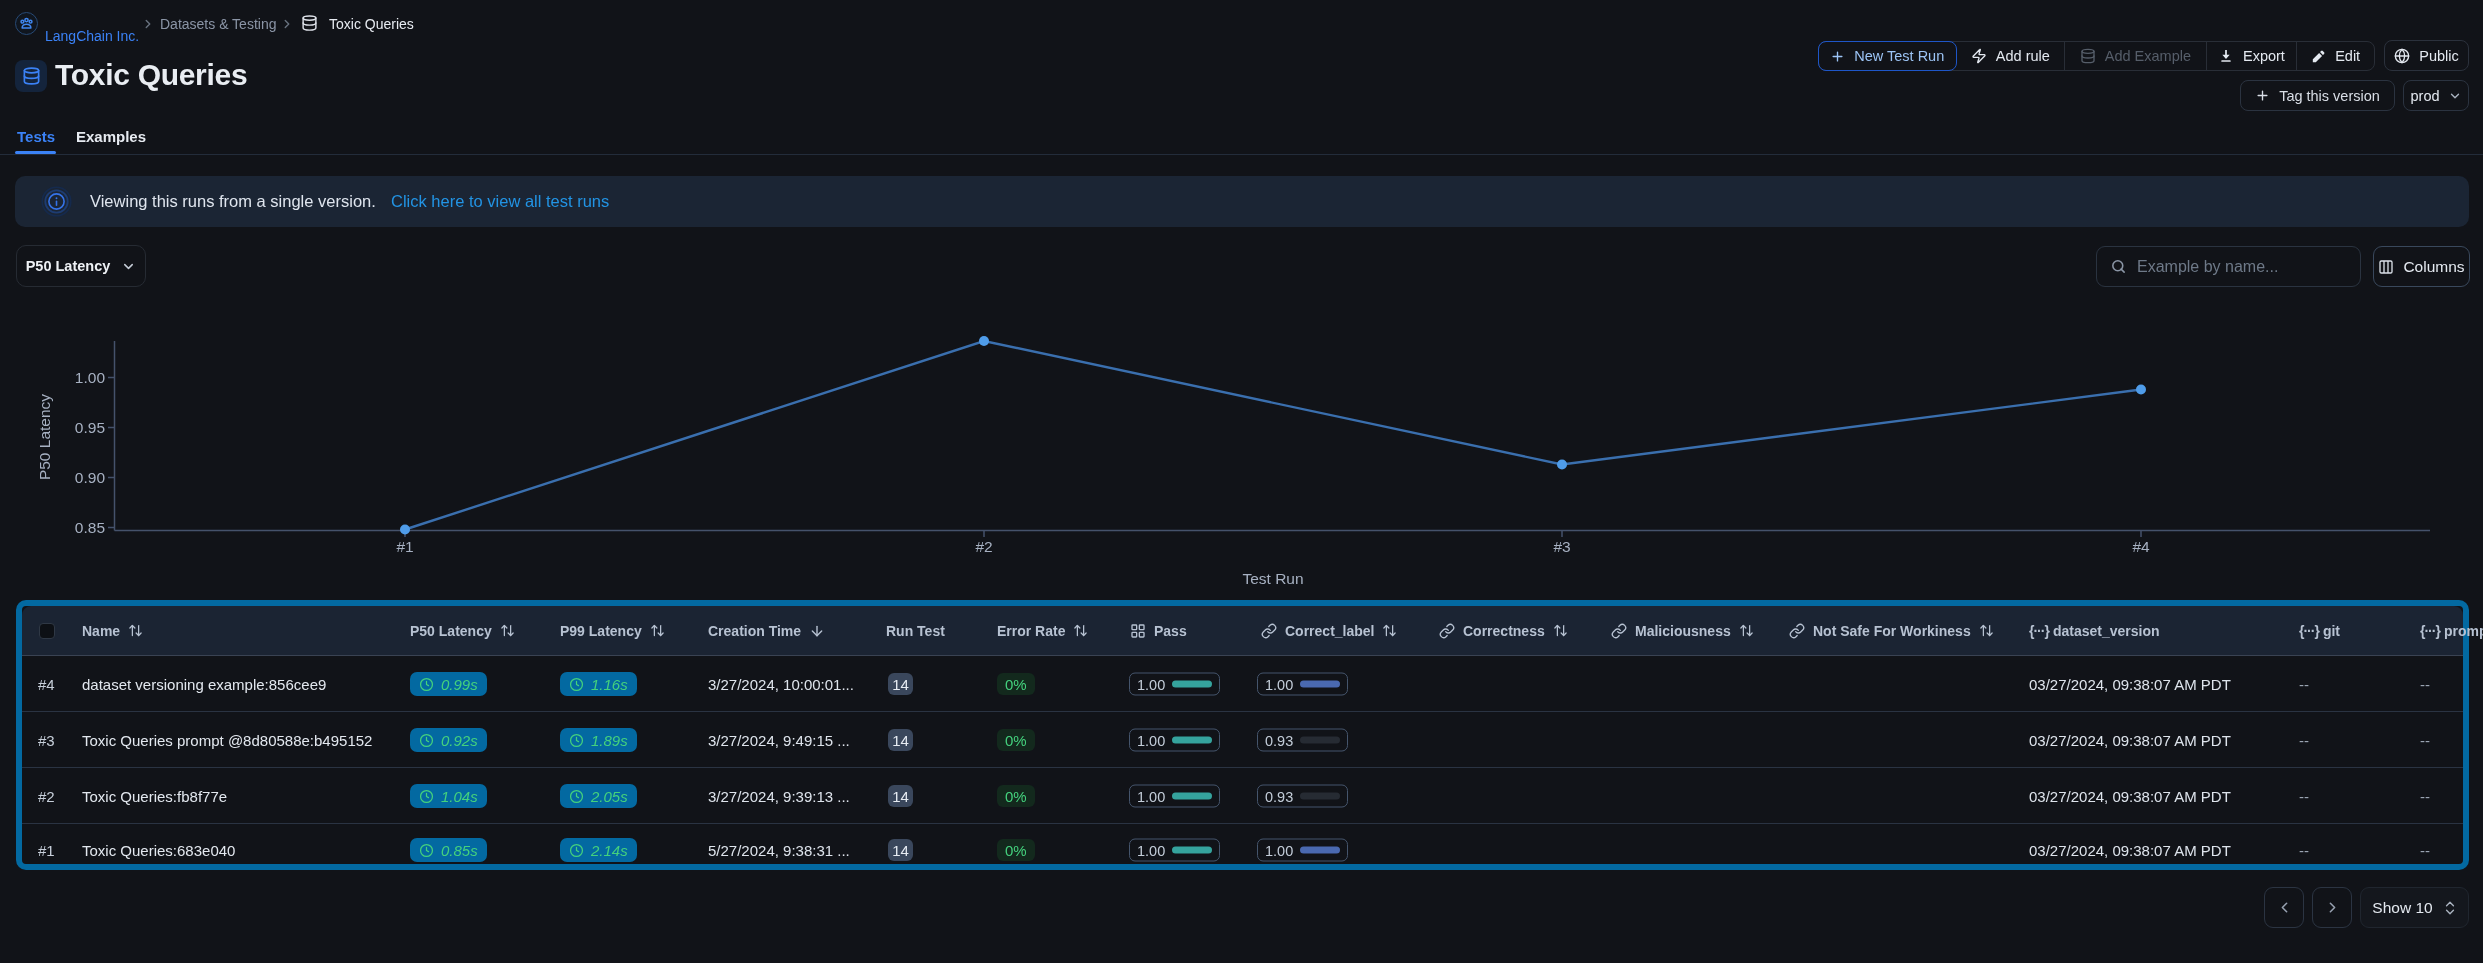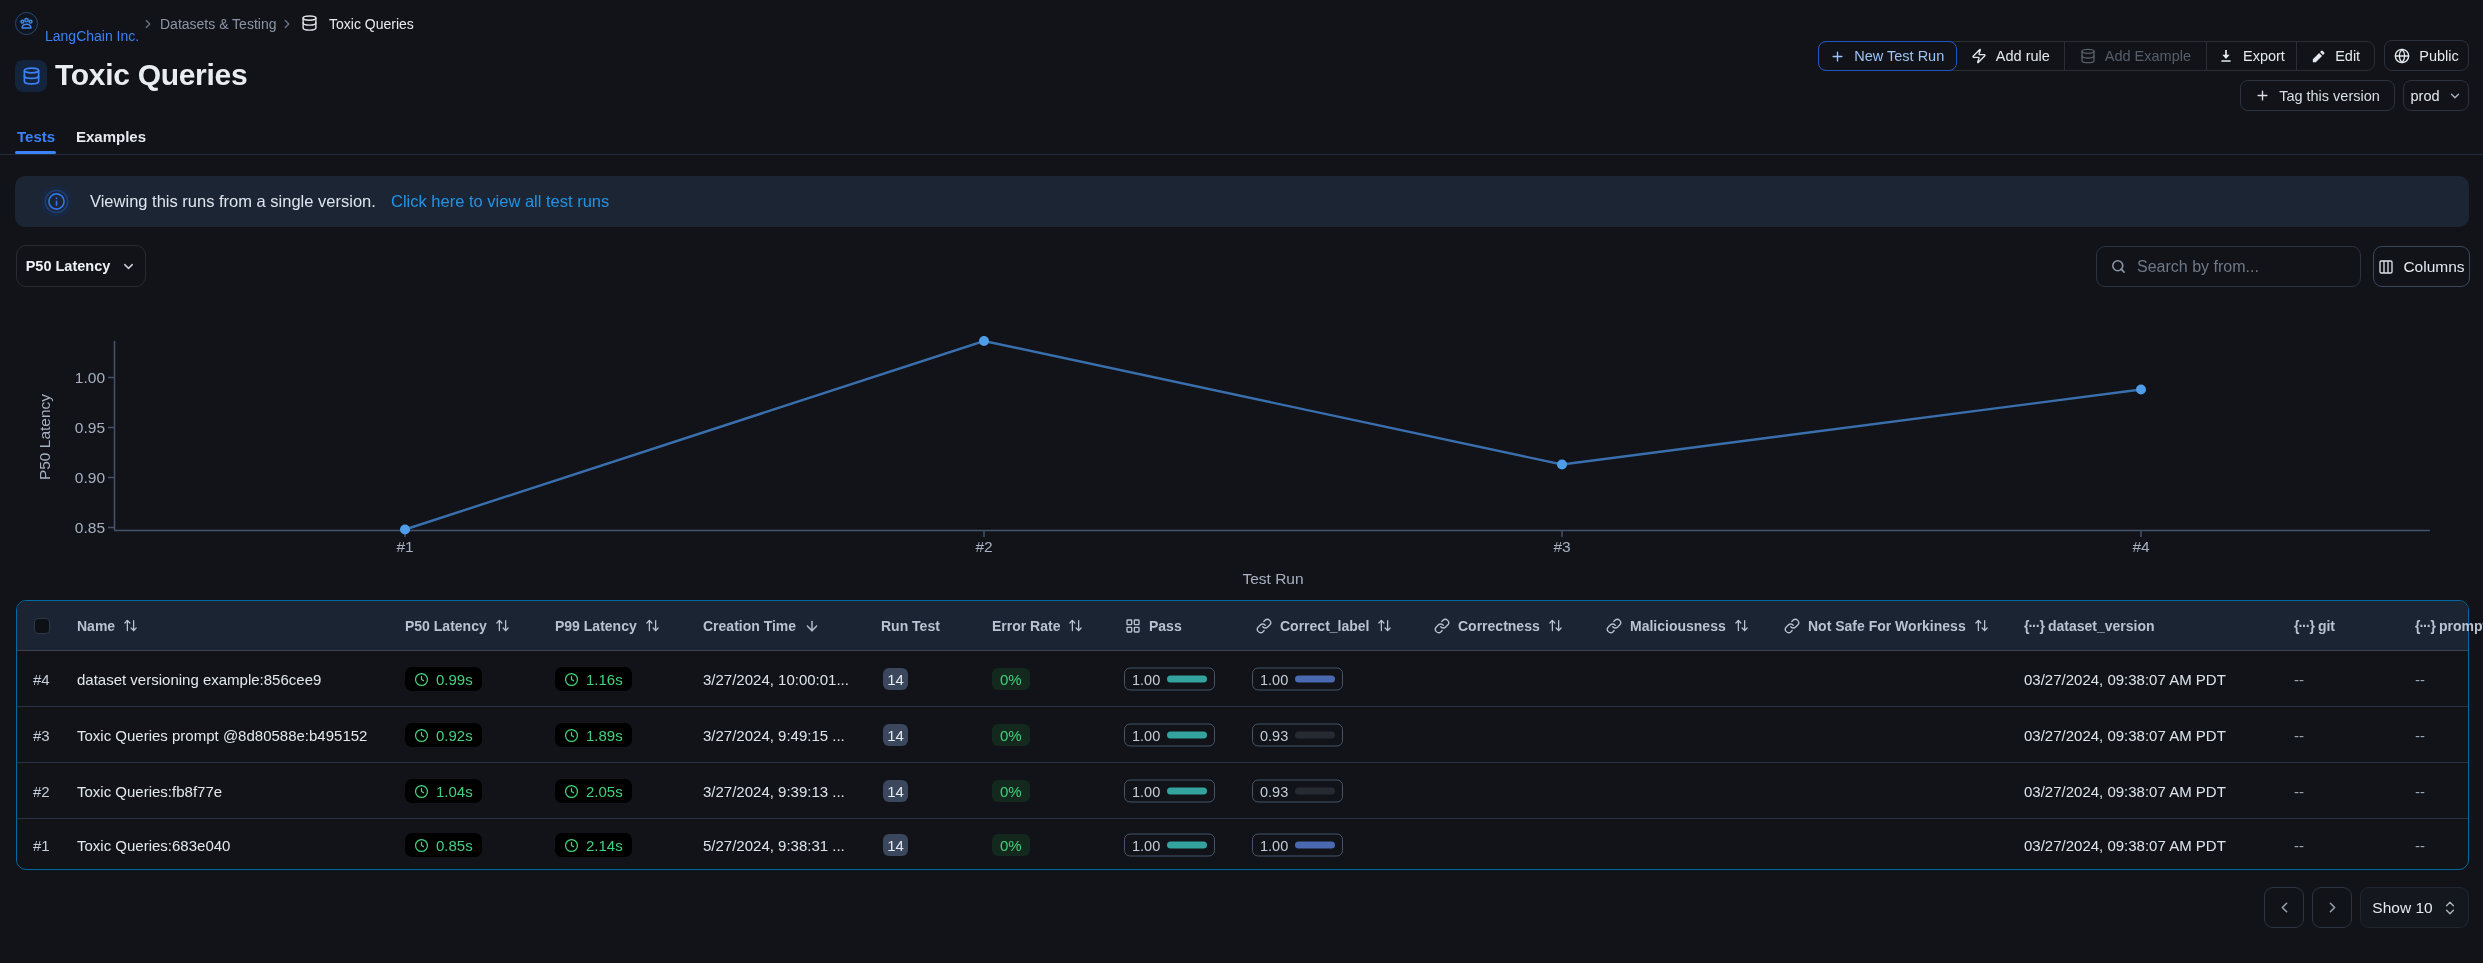--- a/index.html
+++ b/index.html
@@ -4,22 +4,22 @@
 <style>
 * { margin:0; padding:0; box-sizing:border-box; }
 html,body { width:2483px; height:963px; background:#111318; overflow:hidden;
   font-family:"Liberation Sans", sans-serif; color:#e7ebf1; }
 .abs { position:absolute; }
 svg { display:block; }
 .ico { flex:0 0 auto; }
 .btn { display:flex; align-items:center; justify-content:center; gap:9px;
   font-size:14.5px; color:#e4e9f0; }
 .chip-clock { display:inline-flex; align-items:center; gap:7px; height:24px;
-  padding:0 9px; border-radius:7px; background:#000000; color:#44d17d;
-  font-size:15px; }
+  padding:0 9px; border-radius:7px; background:#0369a1; color:#44d17d;
+  font-size:15px;font-style:italic; }
 .chip-pct { display:inline-flex; align-items:center; justify-content:center; height:22px;
   padding:0 8px; border-radius:6px; background:#13291d; color:#44d17d; font-size:15px; }
 .chip-cnt { display:inline-flex; align-items:center; justify-content:center; height:22px;
   min-width:25px; border-radius:6px; background:#3a475c; color:#e6ebf2; font-size:15px; }
 .chip-bar { display:inline-flex; align-items:center; gap:7px; height:23px;
   padding:0 7px; border-radius:6px; border:1px solid #45556c; color:#c3cdd9; font-size:14.5px; }
 .bar { height:7px; width:40px; border-radius:4px; }
 .hcol { display:flex; align-items:center; gap:8px; font-size:14px; font-weight:bold; color:#b7c2d2; white-space:nowrap; }
 .row { position:absolute; left:0; width:100%; }
 .cell { position:absolute; top:50%; transform:translateY(-50%); white-space:nowrap; }
@@ -138,21 +138,21 @@
   P50 Latency
   <svg class="ico" width="15" height="15" viewBox="0 0 24 24" fill="none" stroke="#c6cdd8" stroke-width="2.3" stroke-linecap="round" stroke-linejoin="round">
       <path d="m6 9 6 6 6-6"></path>
     </svg>
 </div>
 <div class="abs" style="left:2096px; top:246px; width:265px; height:41px; border:1px solid #2a3340; border-radius:9px; display:flex; align-items:center; padding-left:13px; gap:10px;">
   <svg class="ico" width="17" height="17" viewBox="0 0 24 24" fill="none" stroke="#8a95a5" stroke-width="2.2" stroke-linecap="round">
       <circle cx="11" cy="11" r="7"></circle>
       <path d="m20 20-4.35-4.35"></path>
     </svg>
-  <span style="font-size:16px; color:#6e7988;">Search by from...</span>
+  <span style="font-size:16px; color:#6e7988;">Example by name...</span>
 </div>
 <div class="abs btn" style="left:2373px; top:246px; width:97px; height:41px; border:1px solid #39485c; border-radius:9px; gap:9px; font-size:15.5px;">
   <svg class="ico" width="16" height="16" viewBox="0 0 24 24" fill="none" stroke="#dbe1e9" stroke-width="2" stroke-linejoin="round">
       <rect x="3" y="3" width="18" height="18" rx="2"></rect>
       <path d="M9 3v18M15 3v18"></path>
     </svg>
   Columns
 </div>
 
 <svg class="abs" style="left:0; top:300px;" width="2483" height="300" viewBox="0 0 2483 300">
@@ -182,21 +182,21 @@
   </g>
   <polyline points="405,229.5 984,41 1562,164.5 2141,89.5" fill="none" stroke="#3a6fae" stroke-width="2.4"></polyline>
   <g fill="#4f9ce9">
     <circle cx="405" cy="229.5" r="5"></circle>
     <circle cx="984" cy="41" r="5"></circle>
     <circle cx="1562" cy="164.5" r="5"></circle>
     <circle cx="2141" cy="89.5" r="5"></circle>
   </g>
 </svg>
 
-<div class="abs" style="left:16px; top:600px; width:2453px; height:270px; border:1px solid #0369a1; border-radius:10px;">
+<div class="abs" style="left:16px; top:600px; width:2453px; height:270px; border:6px solid #0369a1; border-radius:10px;">
 
   <div style="position:absolute; left:0; top:0; width:100%; height:50px; background:#1b2433; border-bottom:1px solid #3a4353; border-radius:9px 9px 0 0;">
     <div class="cell" style="left:16px;">
         <div style="width:16px; height:16px; border-radius:4px; background:#0d1015; border:1px solid #2f3845; margin-left:1px;"></div>
       </div>
     <div class="cell hcol" style="left:60px;">Name <svg width="15" height="15" viewBox="0 0 24 24" fill="none" stroke="#b7c2d2" stroke-width="2" stroke-linecap="round" stroke-linejoin="round">
           <path d="m3 8 4-4 4 4"></path>
           <path d="M7 4v16"></path>
           <path d="m21 16-4 4-4-4"></path>
           <path d="M17 20V4"></path>

